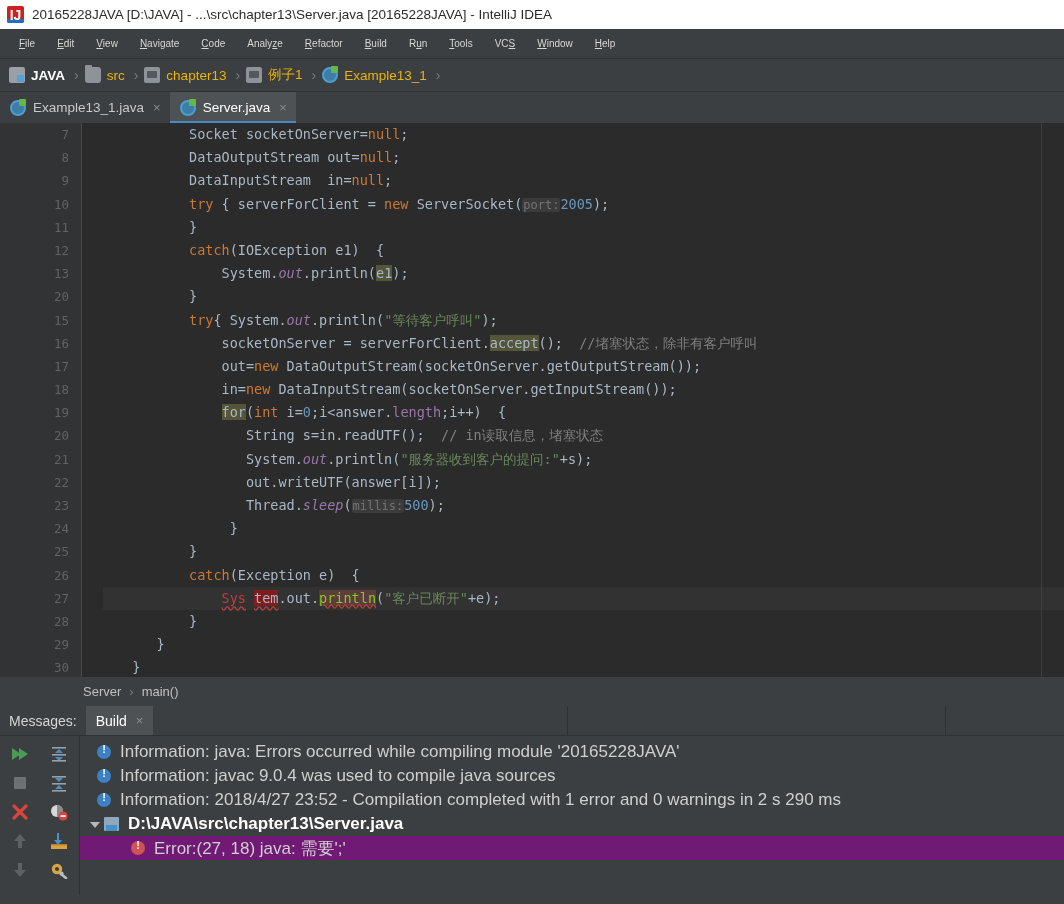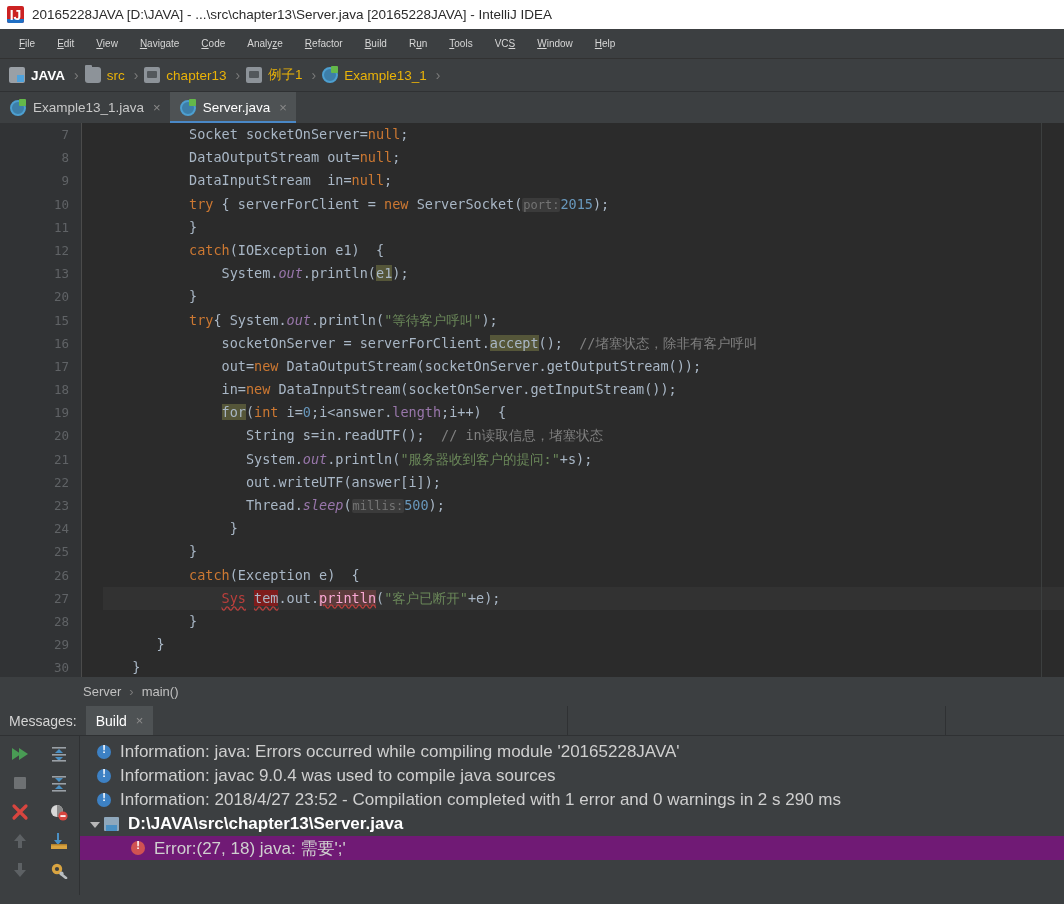--- a/index.html
+++ b/index.html
@@ -78,21 +78,21 @@
   .kw{color:#cc7832;}
   .num{color:#6897bb;}
   .str{color:#6a8759;}
   .cmt{color:#808080;}
   .fld{color:#9876aa;}
   .stat{color:#9876aa;font-style:italic;}
   .hint{color:#747474;background:#3b3b3b;border-radius:2px;padding:0 1px;font-size:12px;}
   .hl{background:#555639;color:#a9b7c6;}
   .hlg{background:#7f1d1d;}
   .err{color:#bc3f3c;}
-  .errbg{background:#5c3c3c;color:#f9a8d4;text-decoration:underline wavy #bc3f3c;}
+  .errbg{background:#5c3c3c;color:#84cc16;text-decoration:underline wavy #bc3f3c;}
   .wav{text-decoration:underline wavy #bc3f3c;text-underline-offset:3px;}
   #marginline{position:absolute;top:0;bottom:0;left:1041px;width:1px;background:#3c3f3f;}
 
   
   #ebreadcrumb{
     height:29px;background:#3c3f41;display:flex;align-items:center;padding-left:83px;
     font-size:13px;color:#c0c0c0;
   }
   #ebreadcrumb .sp{margin:0 8px;color:#7a7a7a;}
 
@@ -223,21 +223,21 @@
     <div class="gl">29</div>
     <div class="gl">30</div>
   </div>
 
   <div id="foldcol"></div>
 
   <div id="codearea">
     <div class="cl">        <span>Socket socketOnServer=</span><span class="kw">null</span><span>;</span></div>
     <div class="cl">        <span>DataOutputStream out=</span><span class="kw">null</span><span>;</span></div>
     <div class="cl">        <span>DataInputStream  in=</span><span class="kw">null</span><span>;</span></div>
-    <div class="cl">        <span class="kw">try</span><span> { serverForClient = </span><span class="kw">new</span><span> ServerSocket(</span><span class="hint">port:</span><span class="num">2015</span><span>);</span></div>
+    <div class="cl">        <span class="kw">try</span><span> { serverForClient = </span><span class="kw">new</span><span> ServerSocket(</span><span class="hint">port:</span><span class="num">2005</span><span>);</span></div>
     <div class="cl">        <span>}</span></div>
     <div class="cl">        <span class="kw">catch</span><span>(IOException e1)  {</span></div>
     <div class="cl">            <span>System.</span><span class="stat">out</span><span>.println(</span><span class="hl">e1</span><span>);</span></div>
     <div class="cl">        <span>}</span></div>
     <div class="cl">        <span class="kw">try</span><span>{ System.</span><span class="stat">out</span><span>.println(</span><span class="str">"等待客户呼叫"</span><span>);</span></div>
     <div class="cl">            <span>socketOnServer = serverForClient.</span><span class="hl">accept</span><span>();  </span><span class="cmt">//堵塞状态，除非有客户呼叫</span></div>
     <div class="cl">            <span>out=</span><span class="kw">new</span><span> DataOutputStream(socketOnServer.getOutputStream());</span></div>
     <div class="cl">            <span>in=</span><span class="kw">new</span><span> DataInputStream(socketOnServer.getInputStream());</span></div>
     <div class="cl">            <span class="hl kw">for</span><span>(</span><span class="kw">int</span><span> i=</span><span class="num">0</span><span>;i&lt;answer.</span><span class="fld">length</span><span>;i++)  {</span></div>
     <div class="cl">               <span>String s=in.readUTF();  </span><span class="cmt">// in读取信息，堵塞状态</span></div>

